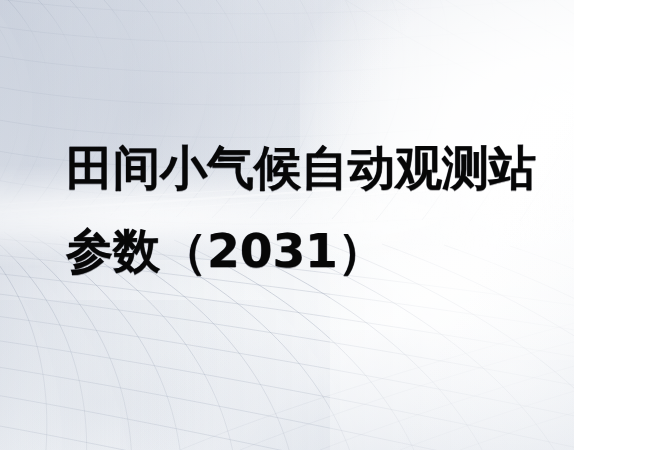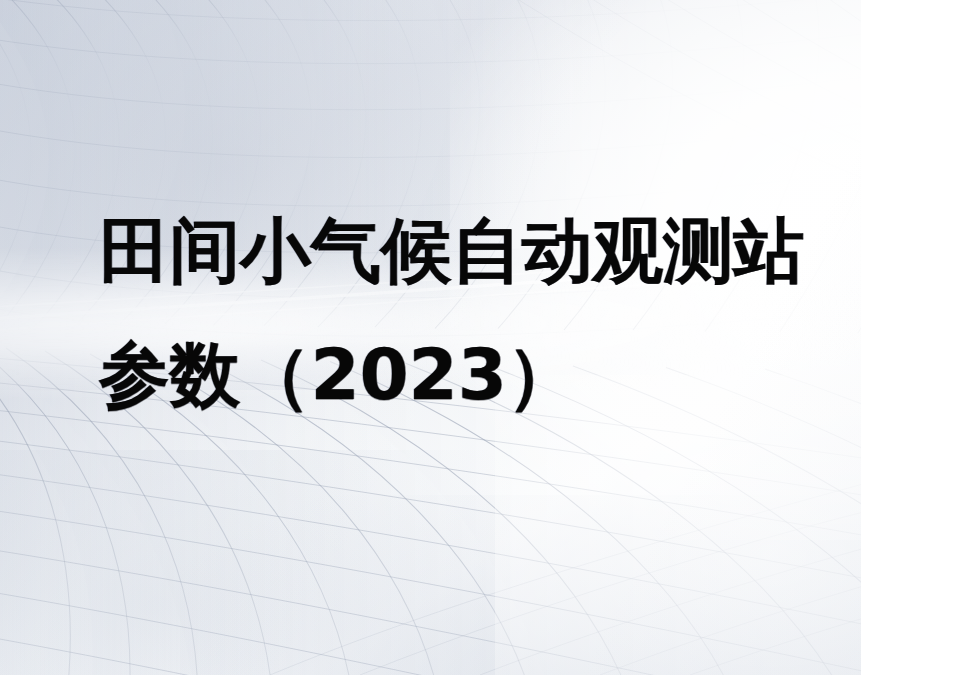--- a/index.html
+++ b/index.html
@@ -256,16 +256,16 @@
   <div class="glow shade-topleft"></div>
   <div class="glow shade-bottomleft"></div>
   <div class="glow shade-bottom"></div>
   <div class="glow glow-right"></div>
   <div class="glow glow-bottomright"></div>
   <div class="glow glow-streak"></div>
   <div class="glow vignette"></div>
 
   <div id="title-block">
     <div class="title-line">田间小气候自动观测站</div>
-    <div class="title-line">参数（2023）</div>
+    <div class="title-line">参数（2031）</div>
   </div>
 
 </div>
 
 </body></html>

